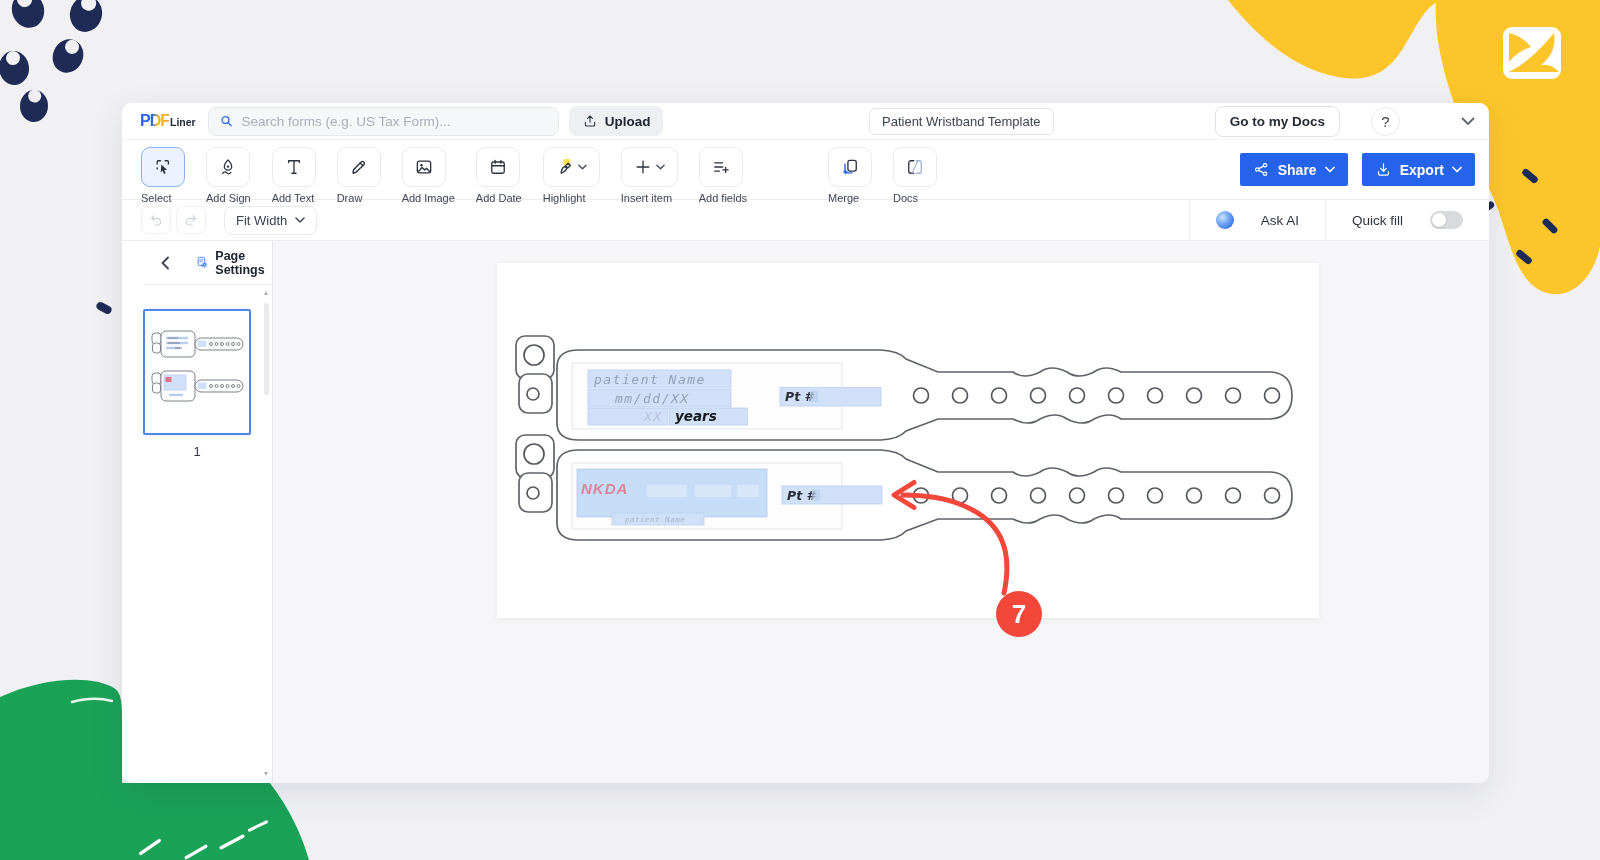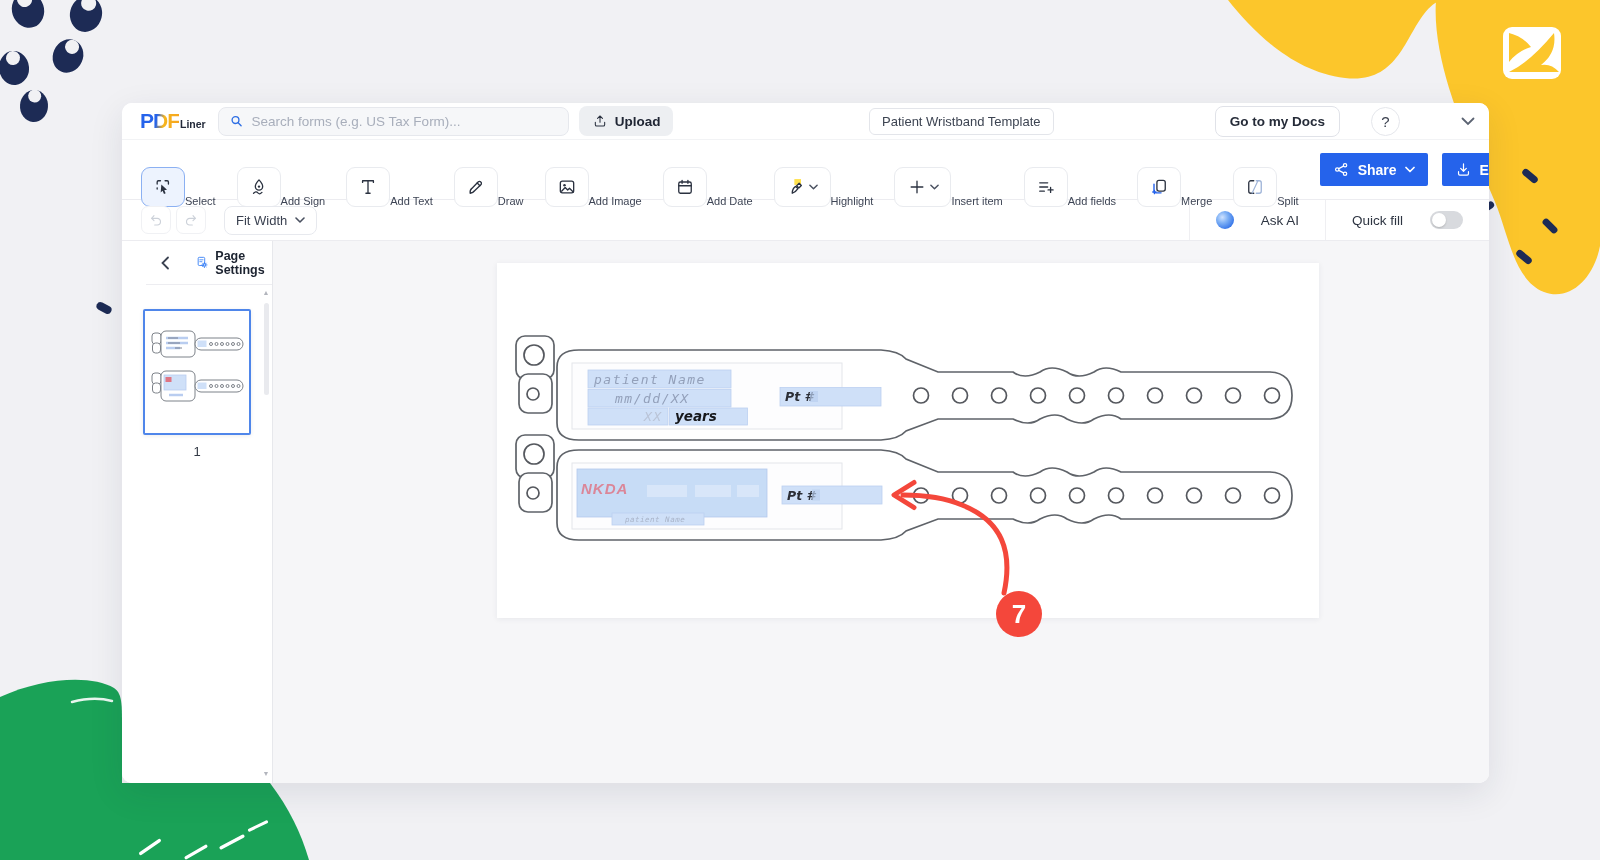--- a/index.html
+++ b/index.html
@@ -10,21 +10,21 @@
   
   .bg-decor { position:absolute; inset:0; width:1600px; height:860px; }
 
   
   .app { position:absolute; left:122px; top:103px; width:1367px; height:680px;
          background:#fff; border-radius:10px; box-shadow:0 10px 34px rgba(25,35,65,.10); overflow:hidden; }
 
   
   .hdr { height:36px; display:flex; align-items:center; padding:0 14px 0 18px; position:relative; background:#fff; }
   .logo { display:flex; align-items:baseline; cursor:pointer; }
-  .logo .pdf { font-size:21px; font-weight:800; color:#2563eb; letter-spacing:-1px;
+  .logo .pdf { font-size:16px; font-weight:800; color:#2563eb; letter-spacing:-1px;
                background:linear-gradient(100deg,#2563eb 42%,#f6b51e 60%,#f6a21e 100%);
                -webkit-background-clip:text; background-clip:text; -webkit-text-fill-color:transparent; }
   .logo .liner { font-size:10.5px; font-weight:700; color:#232a3a; margin-left:1px; }
   .search { margin-left:12px; width:351px; height:29px; background:#f6f7f9; border:1px solid #e6e8ed; border-radius:8px;
             display:flex; align-items:center; padding:0 10px; gap:8px; }
   .search input { border:none; outline:none; background:transparent; font-size:13.5px; color:#3c4352; width:100%;
                   font-family:"Liberation Sans",sans-serif; }
   .search input::placeholder { color:#a8aebb; }
   .btn-upload { margin-left:10px; height:30px; padding:0 13px; background:#edeff2; border-radius:8px; border:none;
                 display:flex; align-items:center; gap:7px; font-size:13.5px; font-weight:700; color:#202634; cursor:pointer;
@@ -34,21 +34,21 @@
   .hdr-right { margin-left:auto; display:flex; align-items:center; gap:31px; }
   .btn-docs { height:31px; padding:0 14px; background:#fff; border:1px solid #e0e2e8; border-radius:8px;
               font-size:13.5px; font-weight:700; color:#252b38; cursor:pointer; font-family:"Liberation Sans",sans-serif; }
   .btn-help { width:29px; height:29px; border-radius:50%; border:1px solid #e4e6eb; background:#fff; color:#3c4250;
               font-size:15px; display:flex; align-items:center; justify-content:center; cursor:pointer; }
   .hdr-collapse { margin-left:30px; cursor:pointer; display:flex; align-items:center; }
 
   
   .tbar { height:61px; border-top:1px solid #f2f3f5; border-bottom:1px solid #ececf0; display:flex; align-items:flex-start;
           padding:7px 14px 0 19px; background:#fff; }
-  .tool { display:flex; flex-direction:row; align-items:flex-end; margin-right:21px; cursor:pointer;margin-top:20px; }
+  .tool { display:flex; flex-direction:column; align-items:flex-start; margin-right:21px; cursor:pointer; }
   .tool-card { width:44px; height:40px; border:1px solid #e9ebef; border-radius:9px; background:#fff;
                display:flex; align-items:center; justify-content:center; gap:3px; }
   .tool-card.wide { width:57px; }
   .tool.active .tool-card { border:1.5px solid #8bb0f2; background:#edf3fe; }
   .tool-label { margin-top:5px; font-size:11px; color:#3e4555; white-space:nowrap; }
   .tool-gap { width:60px; }
   .tbar-right { margin-left:auto; margin-top:6px; display:flex; gap:14px; }
   .btn-blue { height:33px; padding:0 13px; background:#2563eb; border:none; border-radius:2px; color:#fff;
               font-size:14px; font-weight:700; display:flex; align-items:center; gap:8px; cursor:pointer;
               font-family:"Liberation Sans",sans-serif; }
@@ -339,21 +339,21 @@
       </div>
 
       <div class="tool">
         <div class="tool-card">
           <svg width="20" height="20" viewBox="0 0 24 24">
             <path class="ic" d="M10.5 4.5 H7 a2.5 2.5 0 0 0 -2.5 2.5 v10 a2.5 2.5 0 0 0 2.5 2.5 h3.5"></path>
             <path d="M13.5 4.5 H17 a2.5 2.5 0 0 1 2.5 2.5 v10 a2.5 2.5 0 0 1 -2.5 2.5 h-3.5" stroke="#9fb4d8" stroke-width="1.6" fill="none" stroke-linecap="round"></path>
             <path d="M15.5 4.5 L8.5 19.5" stroke="#9fb4d8" stroke-width="1.4" stroke-linecap="round"></path>
           </svg>
         </div>
-        <div class="tool-label">Split</div>
+        <div class="tool-label">Docs</div>
       </div>
 
       <div class="tbar-right">
         <button class="btn-blue">
           <svg width="17" height="17" viewBox="0 0 24 24">
             <circle class="ic-w" cx="6" cy="12" r="2.4"></circle>
             <circle class="ic-w" cx="17" cy="6" r="2.4"></circle>
             <circle class="ic-w" cx="17" cy="18" r="2.4"></circle>
             <path class="ic-w" d="M8.2 10.8 L14.8 7.2 M8.2 13.2 L14.8 16.8"></path>
           </svg>

